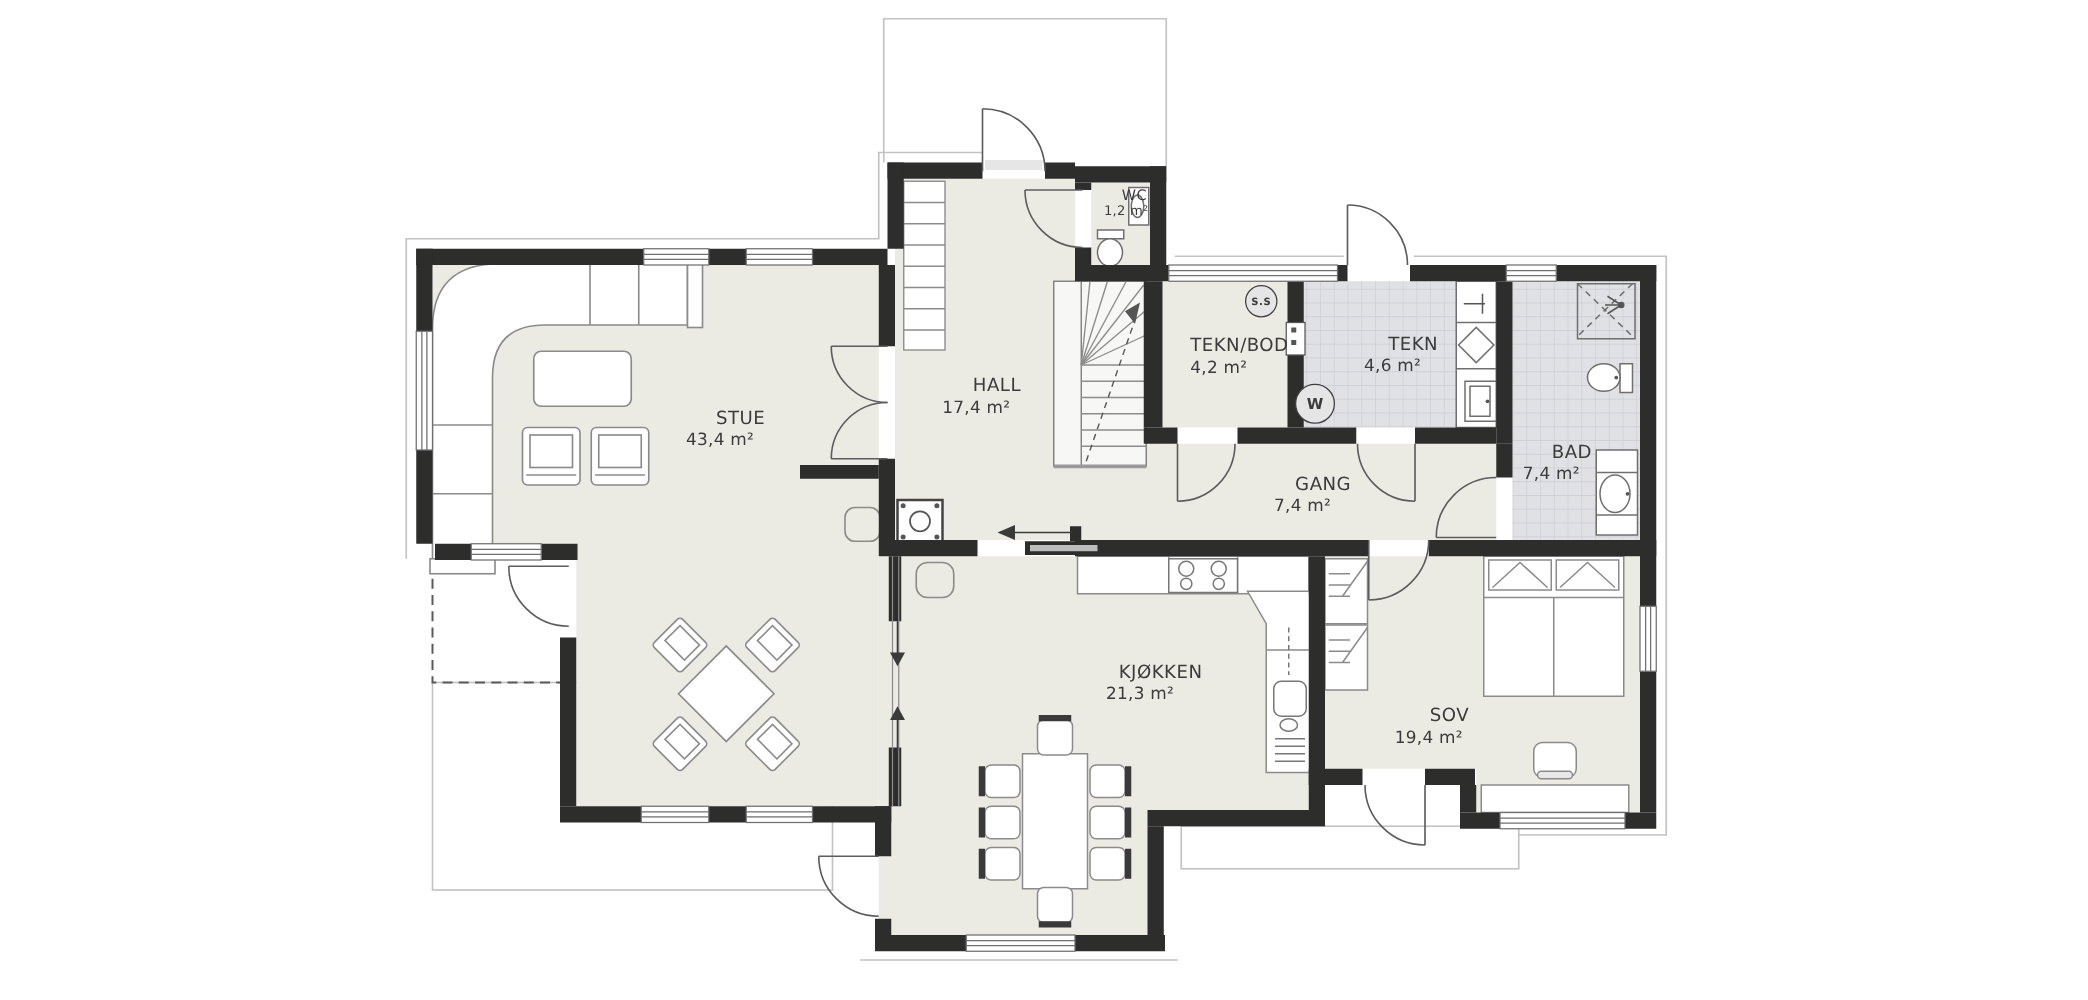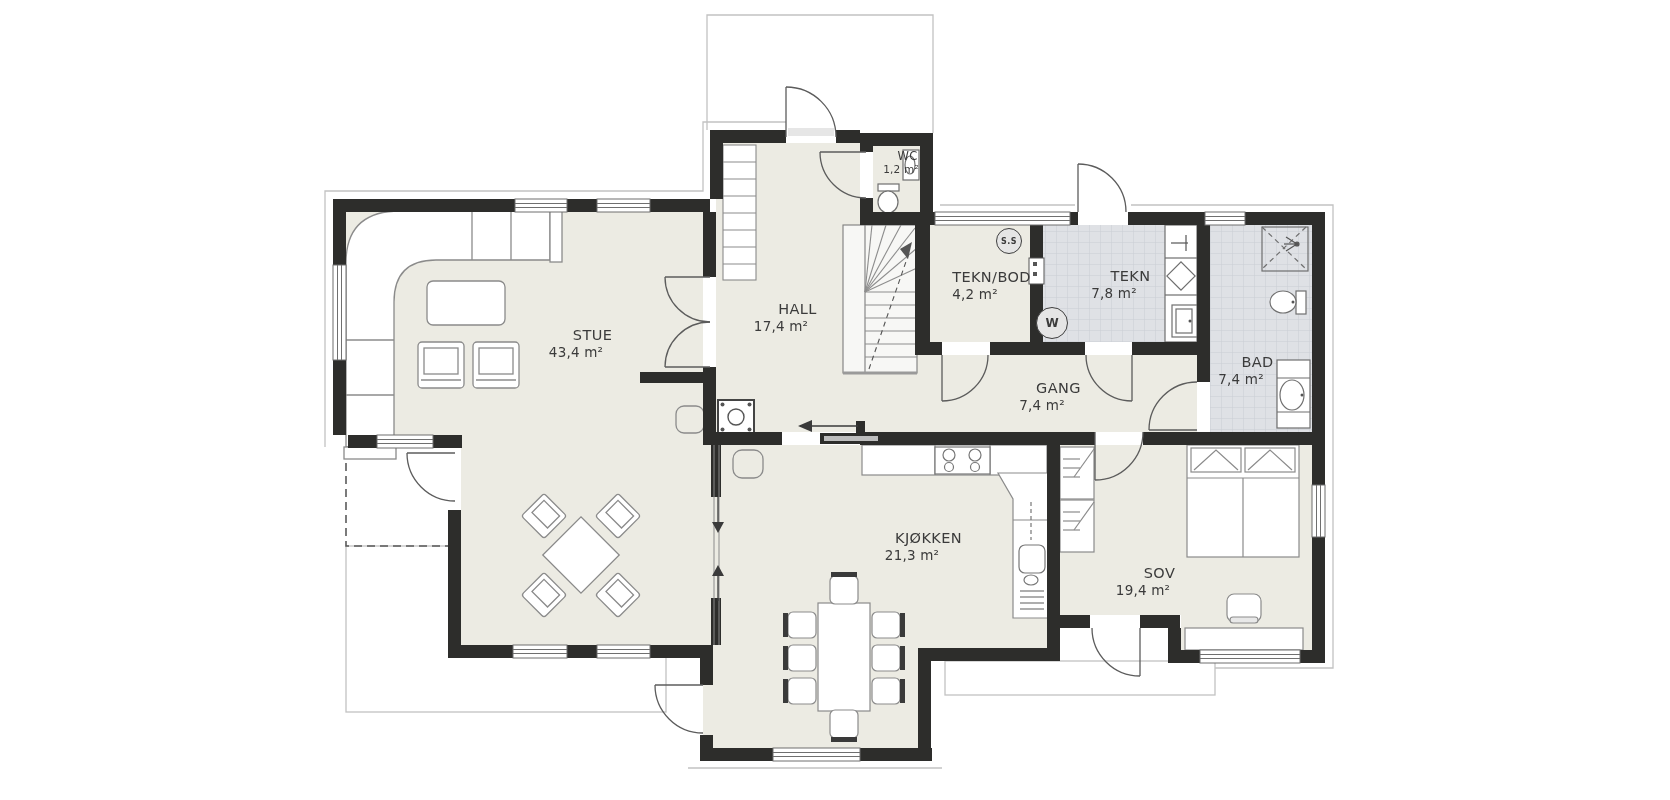--- a/index.html
+++ b/index.html
@@ -489,21 +489,21 @@
 <div class="room-label small" style="left:891px;top:163px">
   <div class="room-name">WC</div>
   <div class="room-area">1,2 m²</div>
 </div>
 <div class="room-label" style="left:975px;top:286px">
   <div class="room-name">TEKN/BOD</div>
   <div class="room-area">4,2 m²</div>
 </div>
 <div class="room-label" style="left:1114px;top:285px">
   <div class="room-name">TEKN</div>
-  <div class="room-area">7,8 m²</div>
+  <div class="room-area">4,6 m²</div>
 </div>
 <div class="room-label" style="left:1241px;top:371px">
   <div class="room-name">BAD</div>
   <div class="room-area">7,4 m²</div>
 </div>
 <div class="room-label" ность="" style="left:1042px;top:397px">
   <div class="room-name">GANG</div>
   <div class="room-area">7,4 m²</div>
 </div>
 <div class="room-label" style="left:912px;top:547px">

